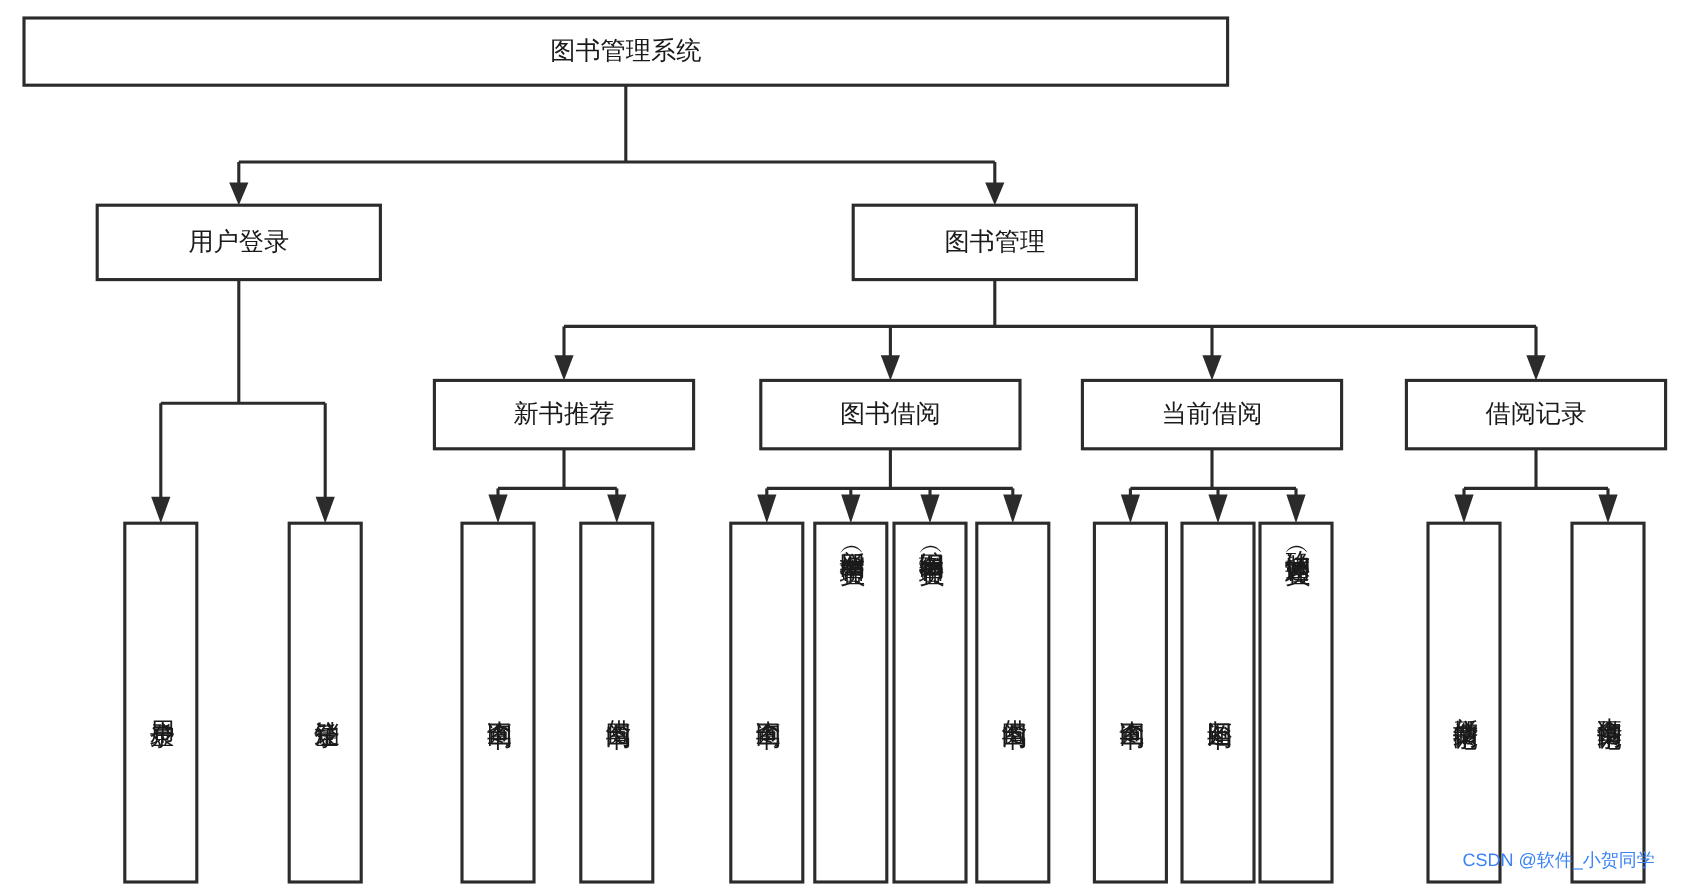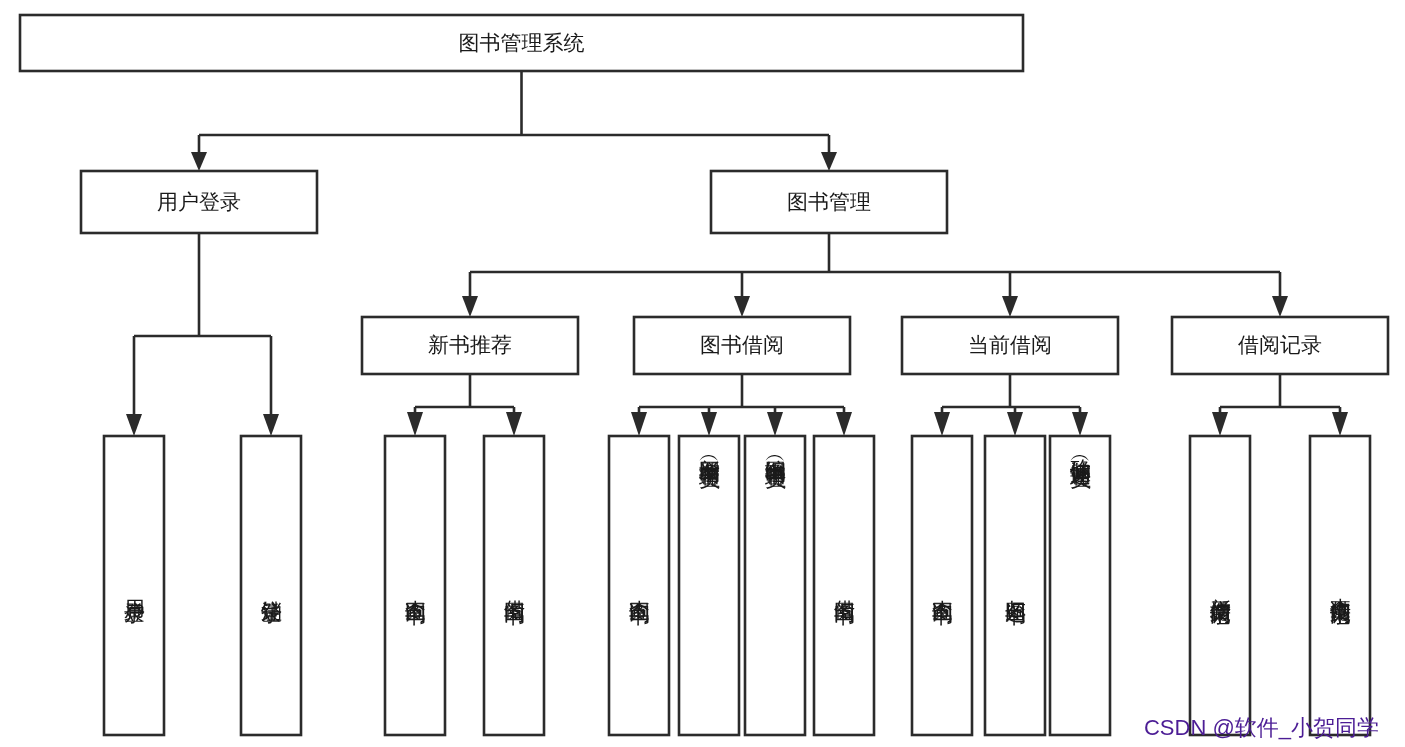--- a/index.html
+++ b/index.html
@@ -60,24 +60,24 @@
     font-family: "Liberation Sans", "DejaVu Sans", sans-serif;
     font-size: 21px;
     line-height: 1.18;
     letter-spacing: 1.5px;
     color: #1a1a1a;
     white-space: nowrap;
   }
   .watermark {
     position: absolute;
     right: 8px;
-    bottom: 4px;
-    font-family: "Liberation Sans", "DejaVu Sans", sans-serif;
-    font-size: 22px;
-    color: #4c1d95;
+    bottom: 20px;
+    font-family: "Liberation Sans", "DejaVu Sans", sans-serif;
+    font-size: 15px;
+    color: #3b82f6;
     white-space: nowrap;
   }
 </style>
 </head>
 <body>
 
 <div id="diagram-root">
 
   <svg class="diagram-canvas" viewBox="0 0 1405 747">
 

